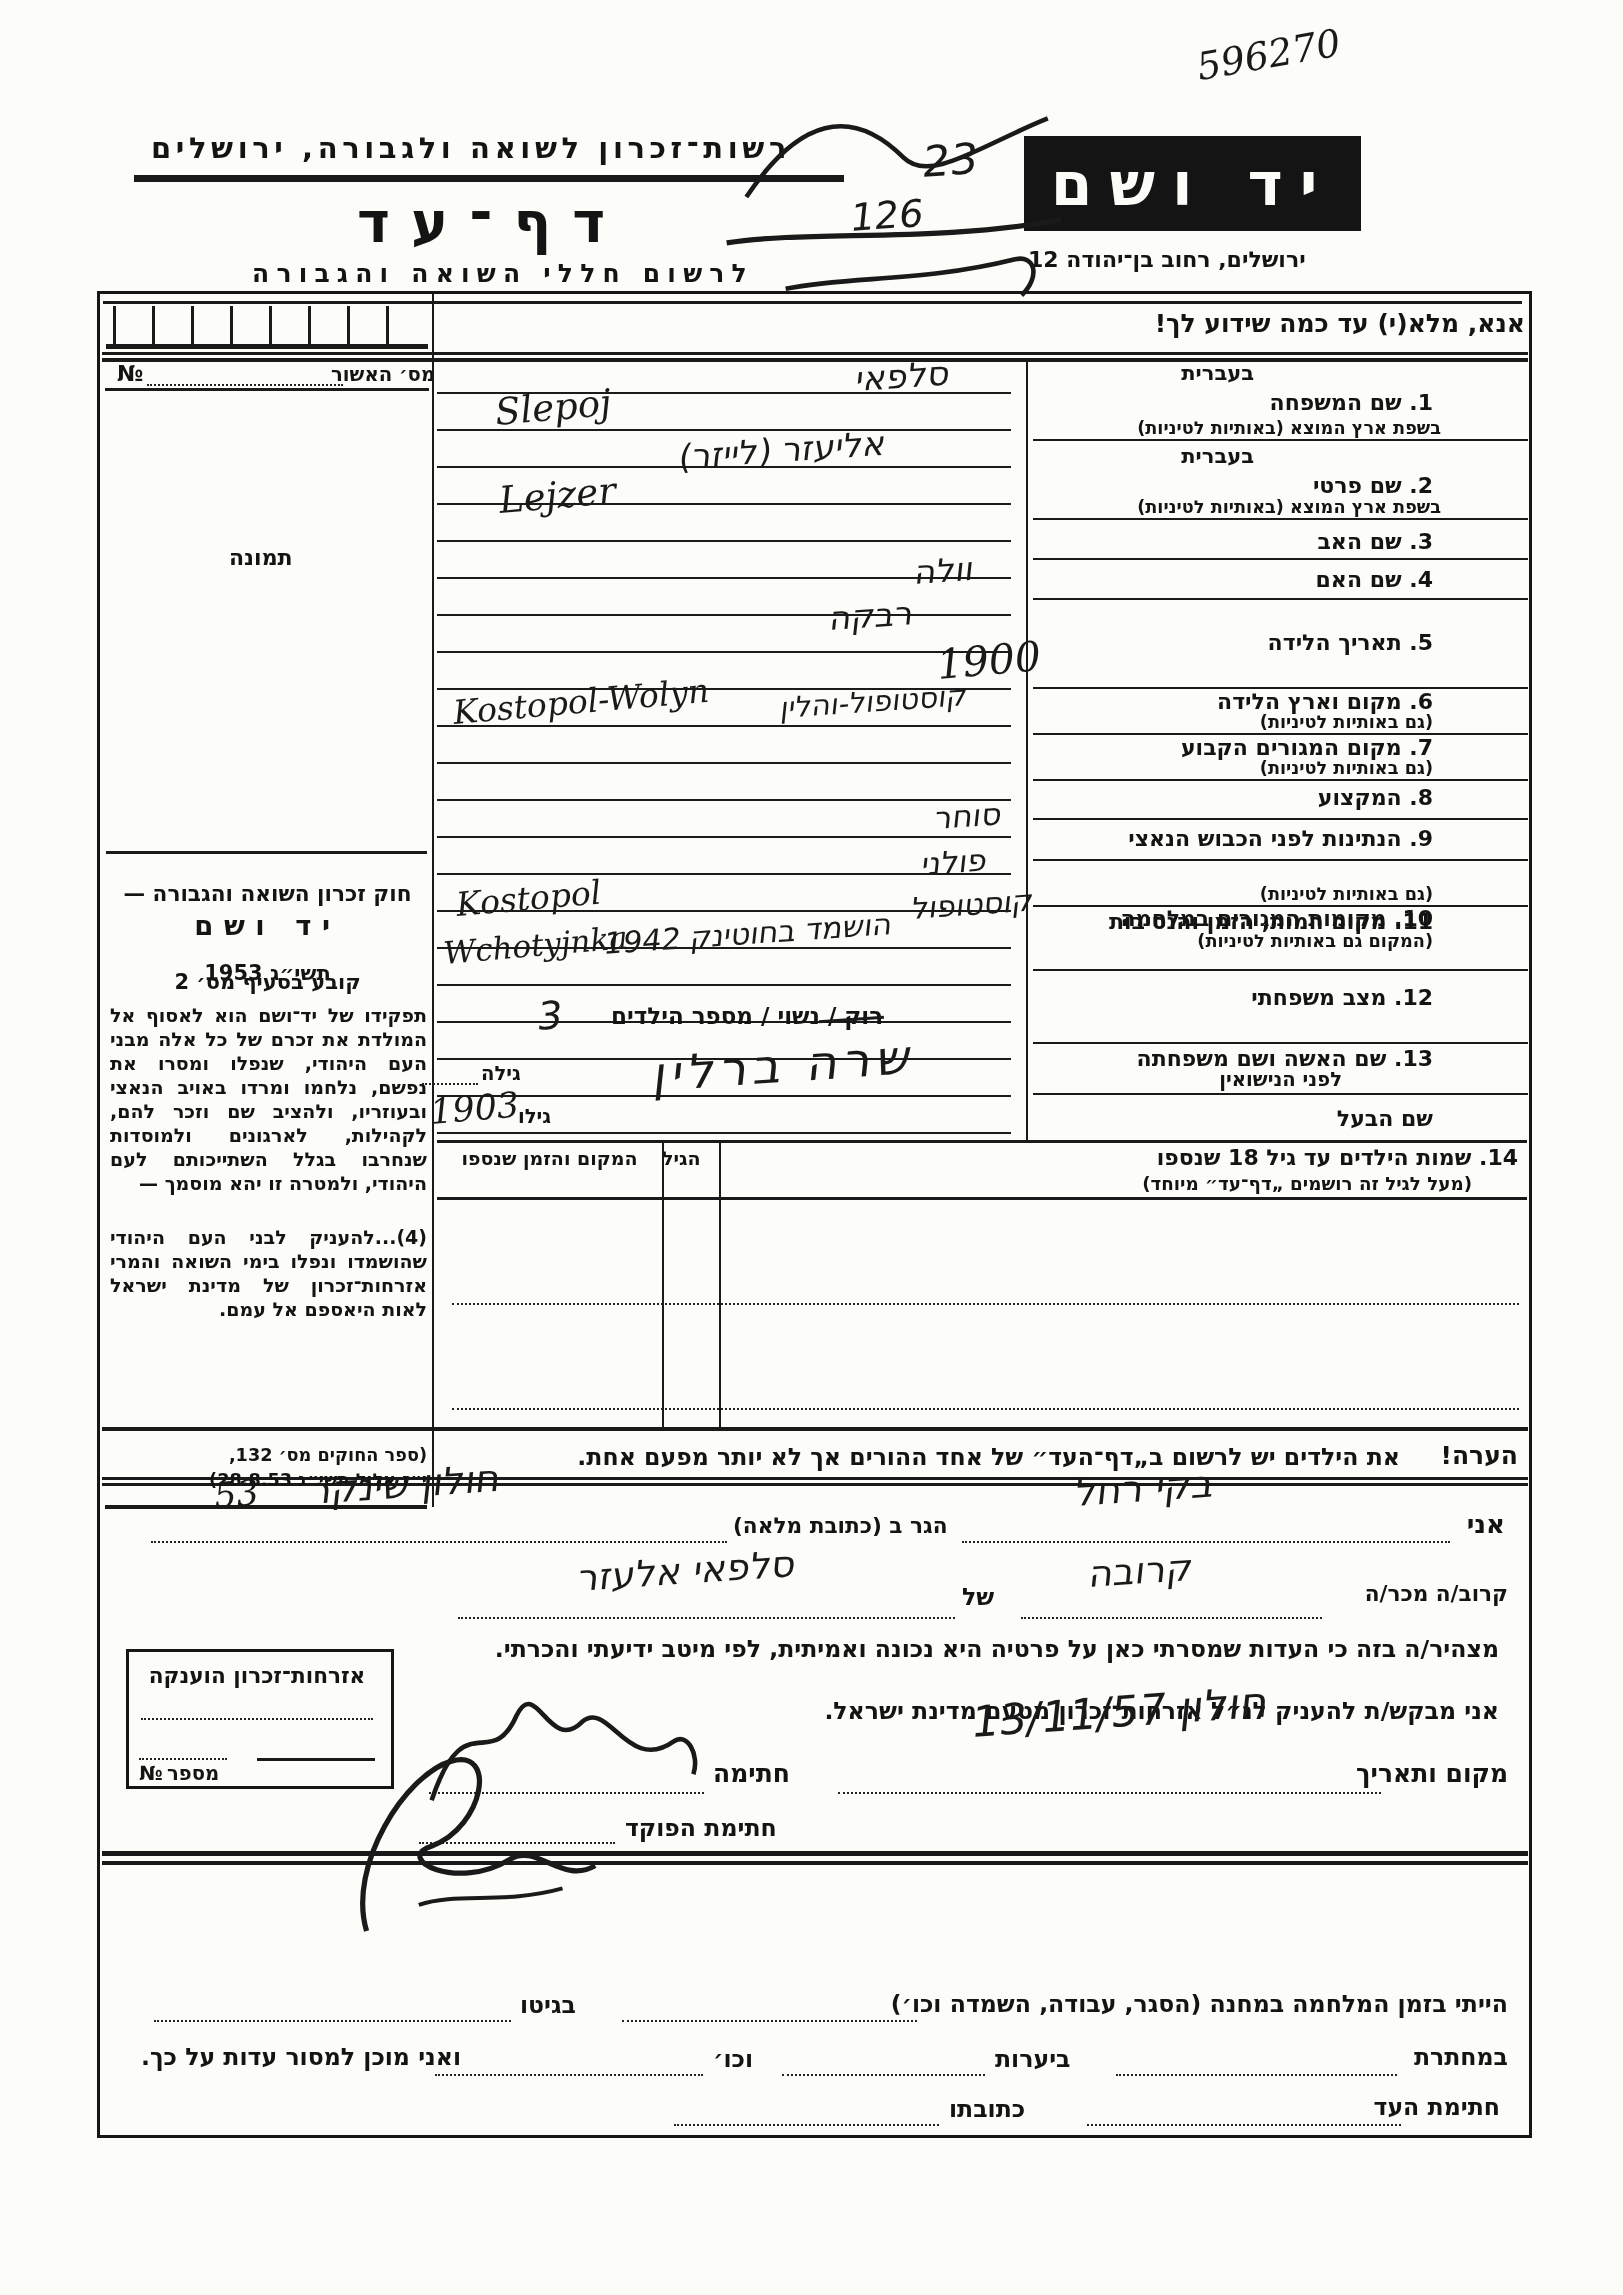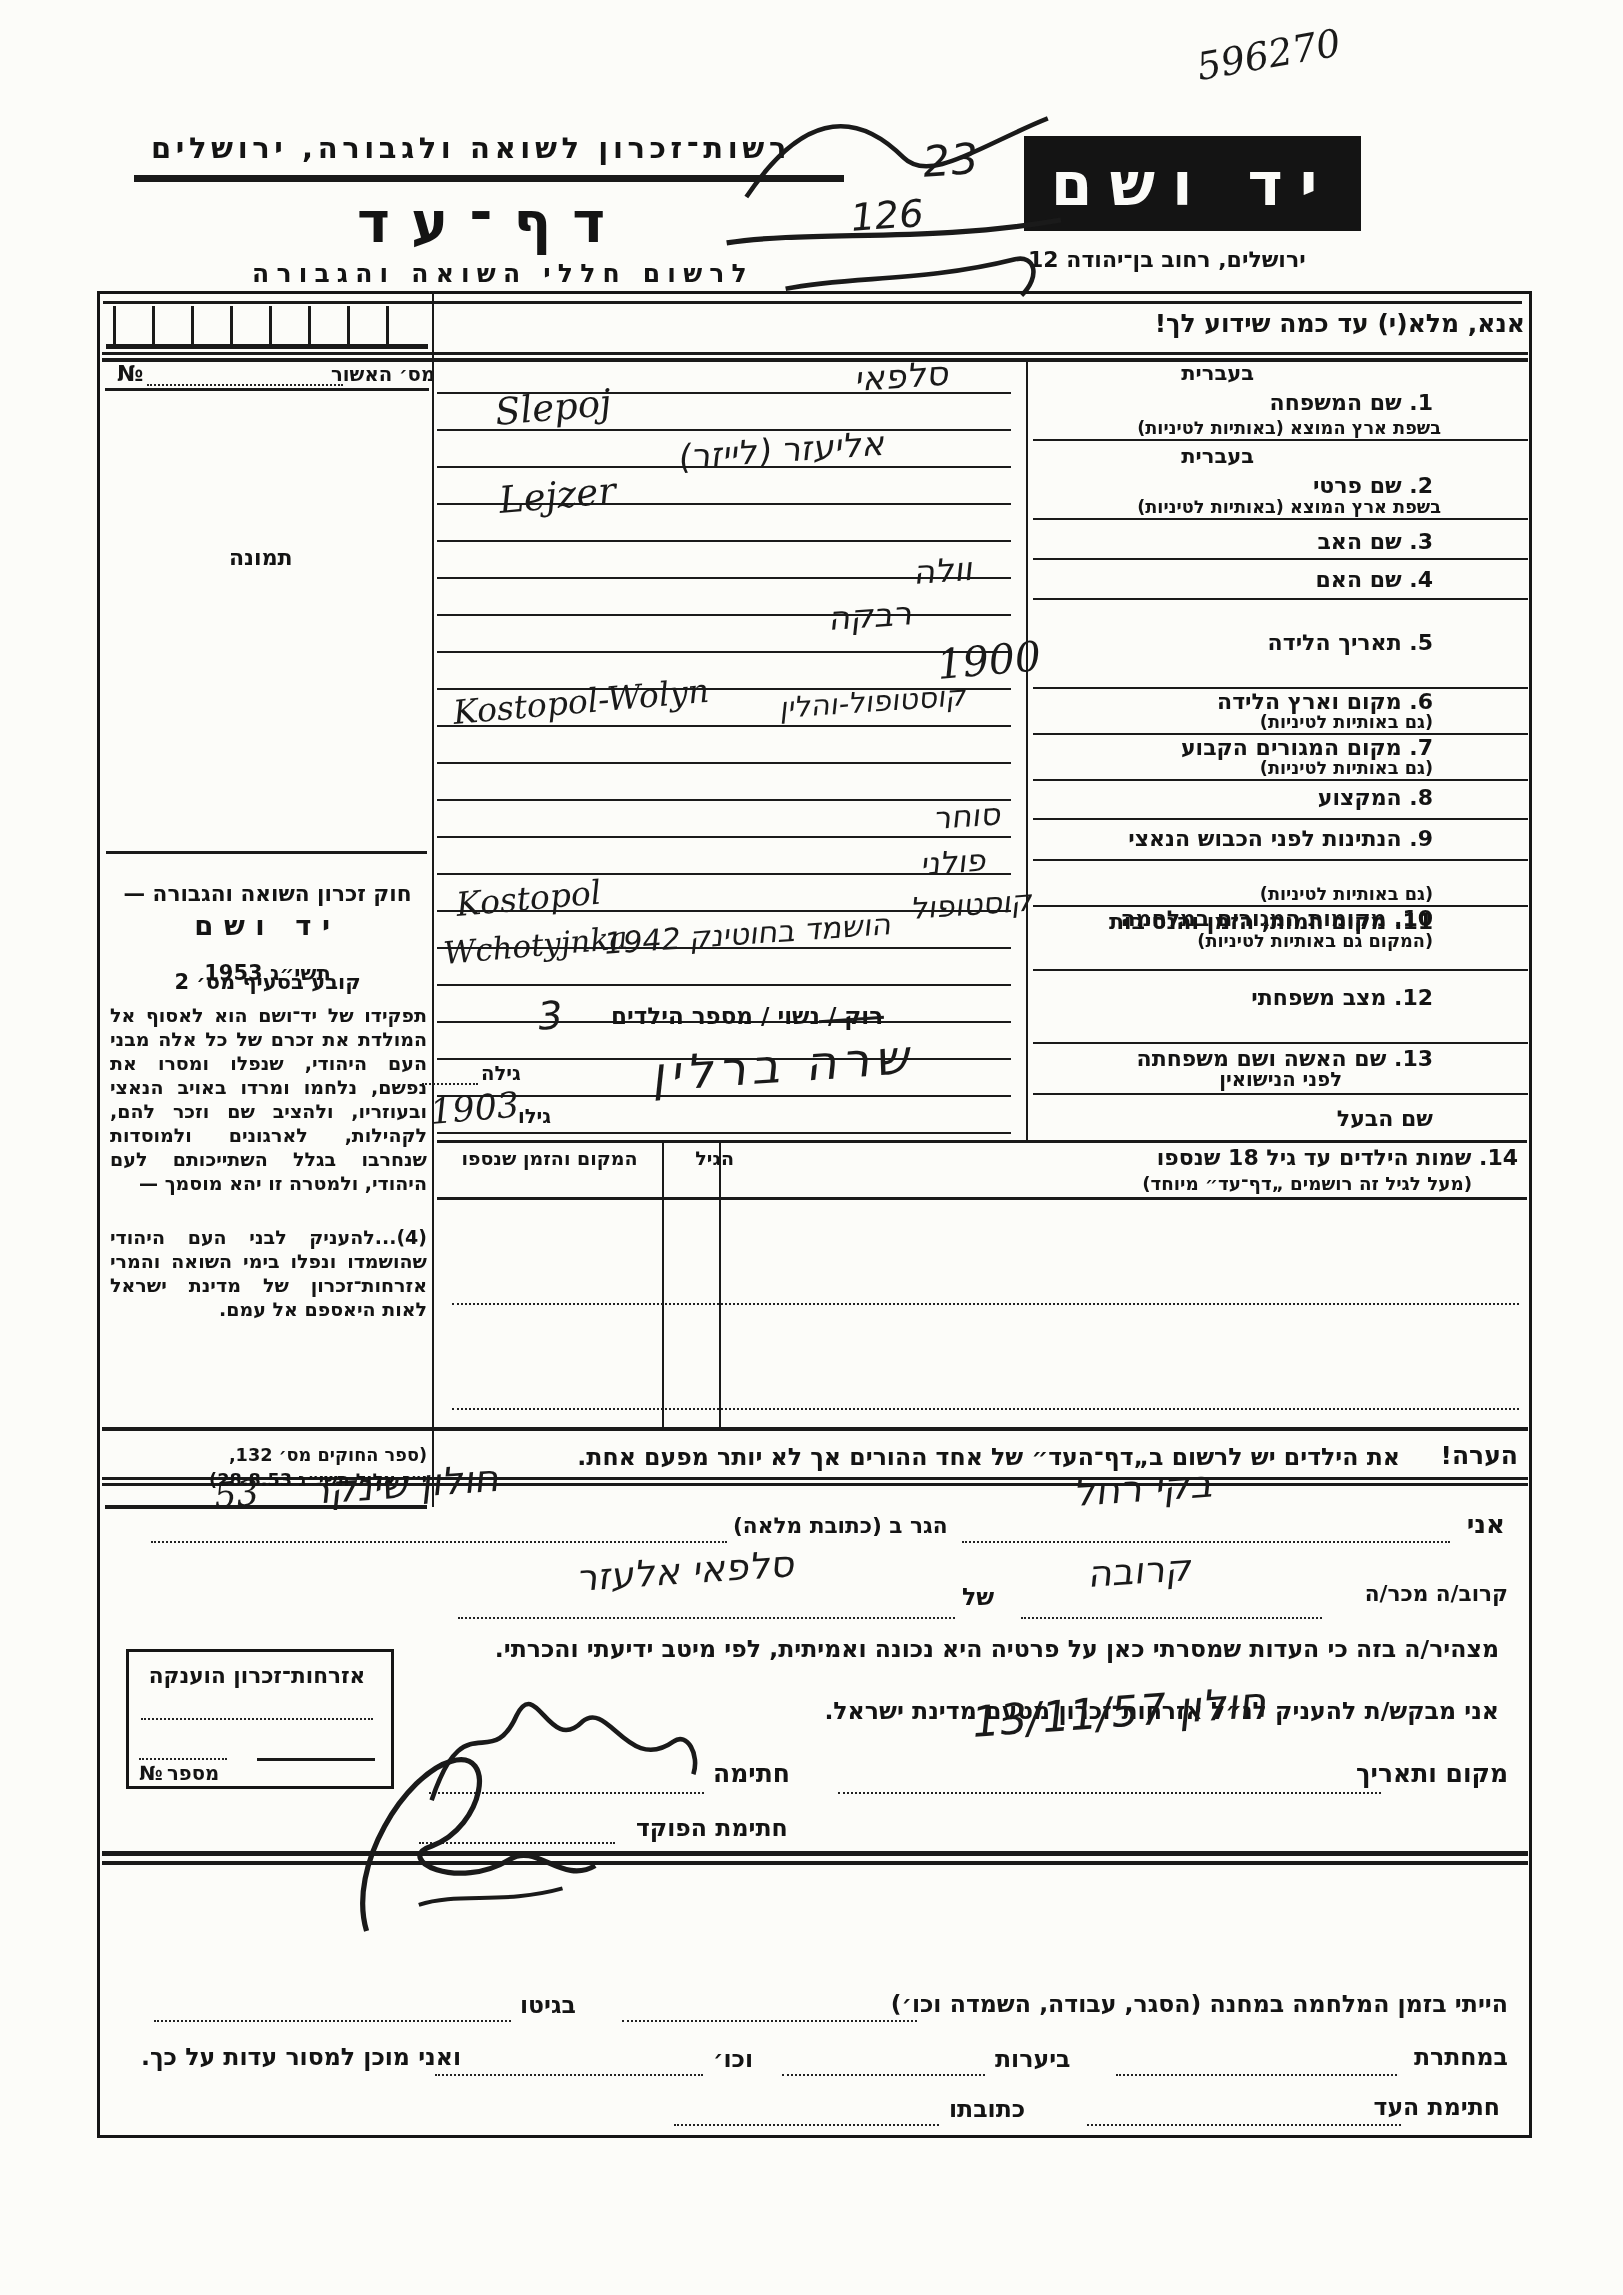--- a/index.html
+++ b/index.html
@@ -137,21 +137,21 @@
 
   <div class="abs hw-he" style="left:651px;top:1046px;font-size:48px;letter-spacing:5.2px;">שרה ברלין</div>
   <div class="abs print rtl" style="left:481px;top:1062px;font-size:19.6px;">גילה</div>
   <div class="dots" style="left:422px;top:1067px;width:56px;"></div>
   <div class="abs print rtl" style="left:518px;top:1105px;font-size:19.6px;">גילו</div>
   <div class="abs hw-lat" style="left:432px;top:1092px;font-size:35px;">1903</div>
 
   <div class="line" style="left:437px;top:1140px;width:1090px;height:3.3px;"></div>
   <div class="abs print rtl" style="right:105px;top:1145px;font-size:22px;">14. שמות הילדים עד גיל 18 שנספו</div>
   <div class="abs print rtl" style="right:151px;top:1173px;font-size:18.3px;">(מעל לגיל זה רושמים „דף־עד״ מיוחד)</div>
-  <div class="abs print rtl" style="left:662px;top:1147px;width:72px;text-align:right;font-size:19px;">הגיל</div>
+  <div class="abs print rtl" style="left:662px;top:1147px;width:72px;text-align:left;font-size:19px;">הגיל</div>
   <div class="abs print rtl" style="left:437px;top:1147px;width:225px;text-align:center;font-size:19px;">המקום והזמן שנספו</div>
   <div class="vline" style="left:662px;top:1142px;height:286px;"></div>
   <div class="vline" style="left:719px;top:1142px;height:286px;"></div>
   <div class="line" style="left:437px;top:1197px;width:1090px;height:3.3px;"></div>
   <div class="dots" style="left:452px;top:1287px;width:1067px;"></div>
   <div class="dots" style="left:452px;top:1392px;width:1067px;"></div>
 
   <div class="line" style="left:102px;top:1427px;width:1426px;height:3.9px;"></div>
   <div class="abs print rtl" style="right:105px;top:1441px;font-size:25px;">הערה!</div>
   <div class="abs print rtl" style="right:223px;top:1443px;font-size:23.6px;">את הילדים יש לרשום ב„דף־העד״ של אחד ההורים אך לא יותר מפעם אחת.</div>
@@ -177,21 +177,21 @@
   <div class="abs print rtl" style="right:124px;top:1697px;font-size:23.6px;">אני מבקש/ת להעניק לנ״ל אזרחות־זכרון מטעם מדינת ישראל.</div>
 
   <div class="abs print rtl" style="right:115px;top:1759px;font-size:25px;">מקום ותאריך</div>
   <div class="dots" style="left:838px;top:1776px;width:543px;"></div>
   <div class="abs hw-he rtl" style="left:969px;top:1697px;font-size:43px;">חולון 13/11/57</div>
   <div class="abs print rtl" style="left:713px;top:1759px;font-size:25px;">חתימה</div>
   <div class="dots" style="left:429px;top:1776px;width:275px;"></div>
   <svg style="left:412px;top:1676px;" width="301" height="144" viewBox="0 0 460 220">
     <path d="M30,190 C80,40 120,150 160,60 C190,0 210,120 260,70 C300,35 330,150 400,100 C420,85 440,120 430,150" fill="none" stroke="#1a1a1a" stroke-width="7"></path>
   </svg>
-  <div class="abs print rtl" style="left:625px;top:1814px;font-size:23.6px;margin-left:11px;">חתימת הפוקד</div>
+  <div class="abs print rtl" style="left:625px;top:1814px;font-size:23.6px;">חתימת הפוקד</div>
   <div class="dots" style="left:419px;top:1826px;width:196px;"></div>
   <svg style="left:288px;top:1735px;" width="340" height="209" viewBox="0 0 520 320">
     <path d="M120,300 C90,200 180,60 250,40 C320,20 300,140 220,170 C160,190 260,240 340,190 C380,165 420,230 470,200" fill="none" stroke="#1a1a1a" stroke-width="8"></path>
     <path d="M200,260 C260,240 330,260 420,235" fill="none" stroke="#1a1a1a" stroke-width="6"></path>
   </svg>
 
   <div class="line" style="left:102px;top:1851px;width:1426px;height:5.2px;"></div>
   <div class="line" style="left:102px;top:1861px;width:1426px;height:3.9px;"></div>
 
   <div class="line" style="left:106px;top:851px;width:321px;height:2.6px;"></div>

